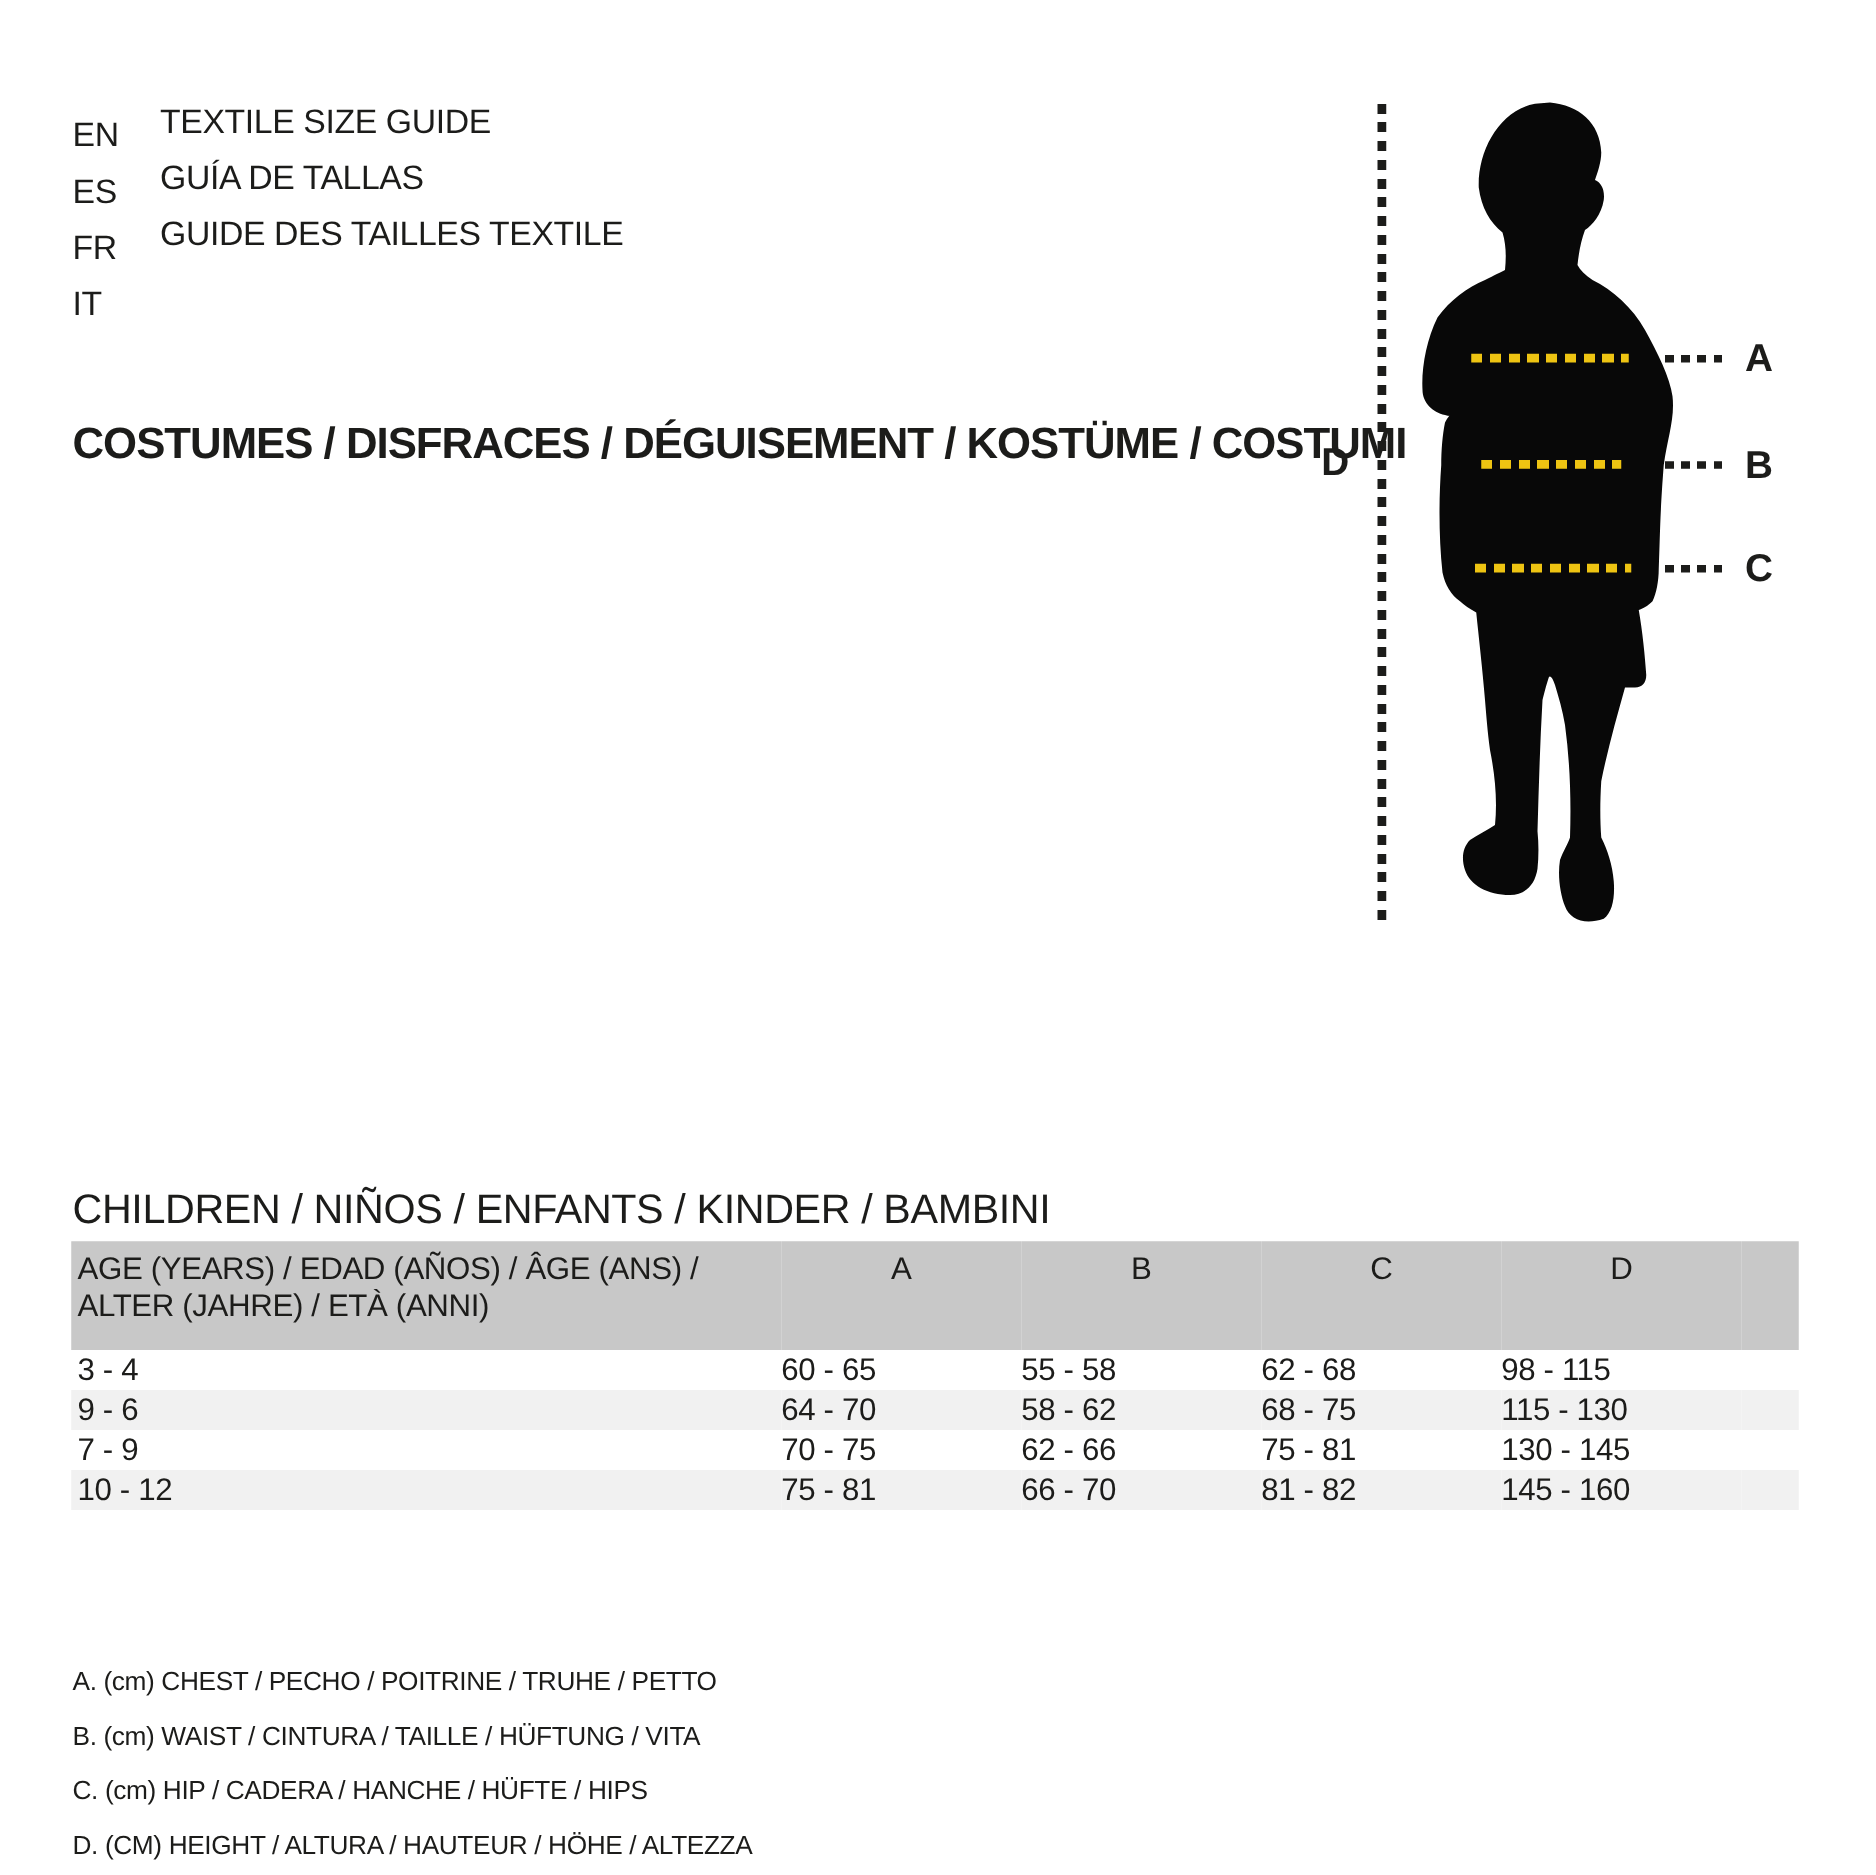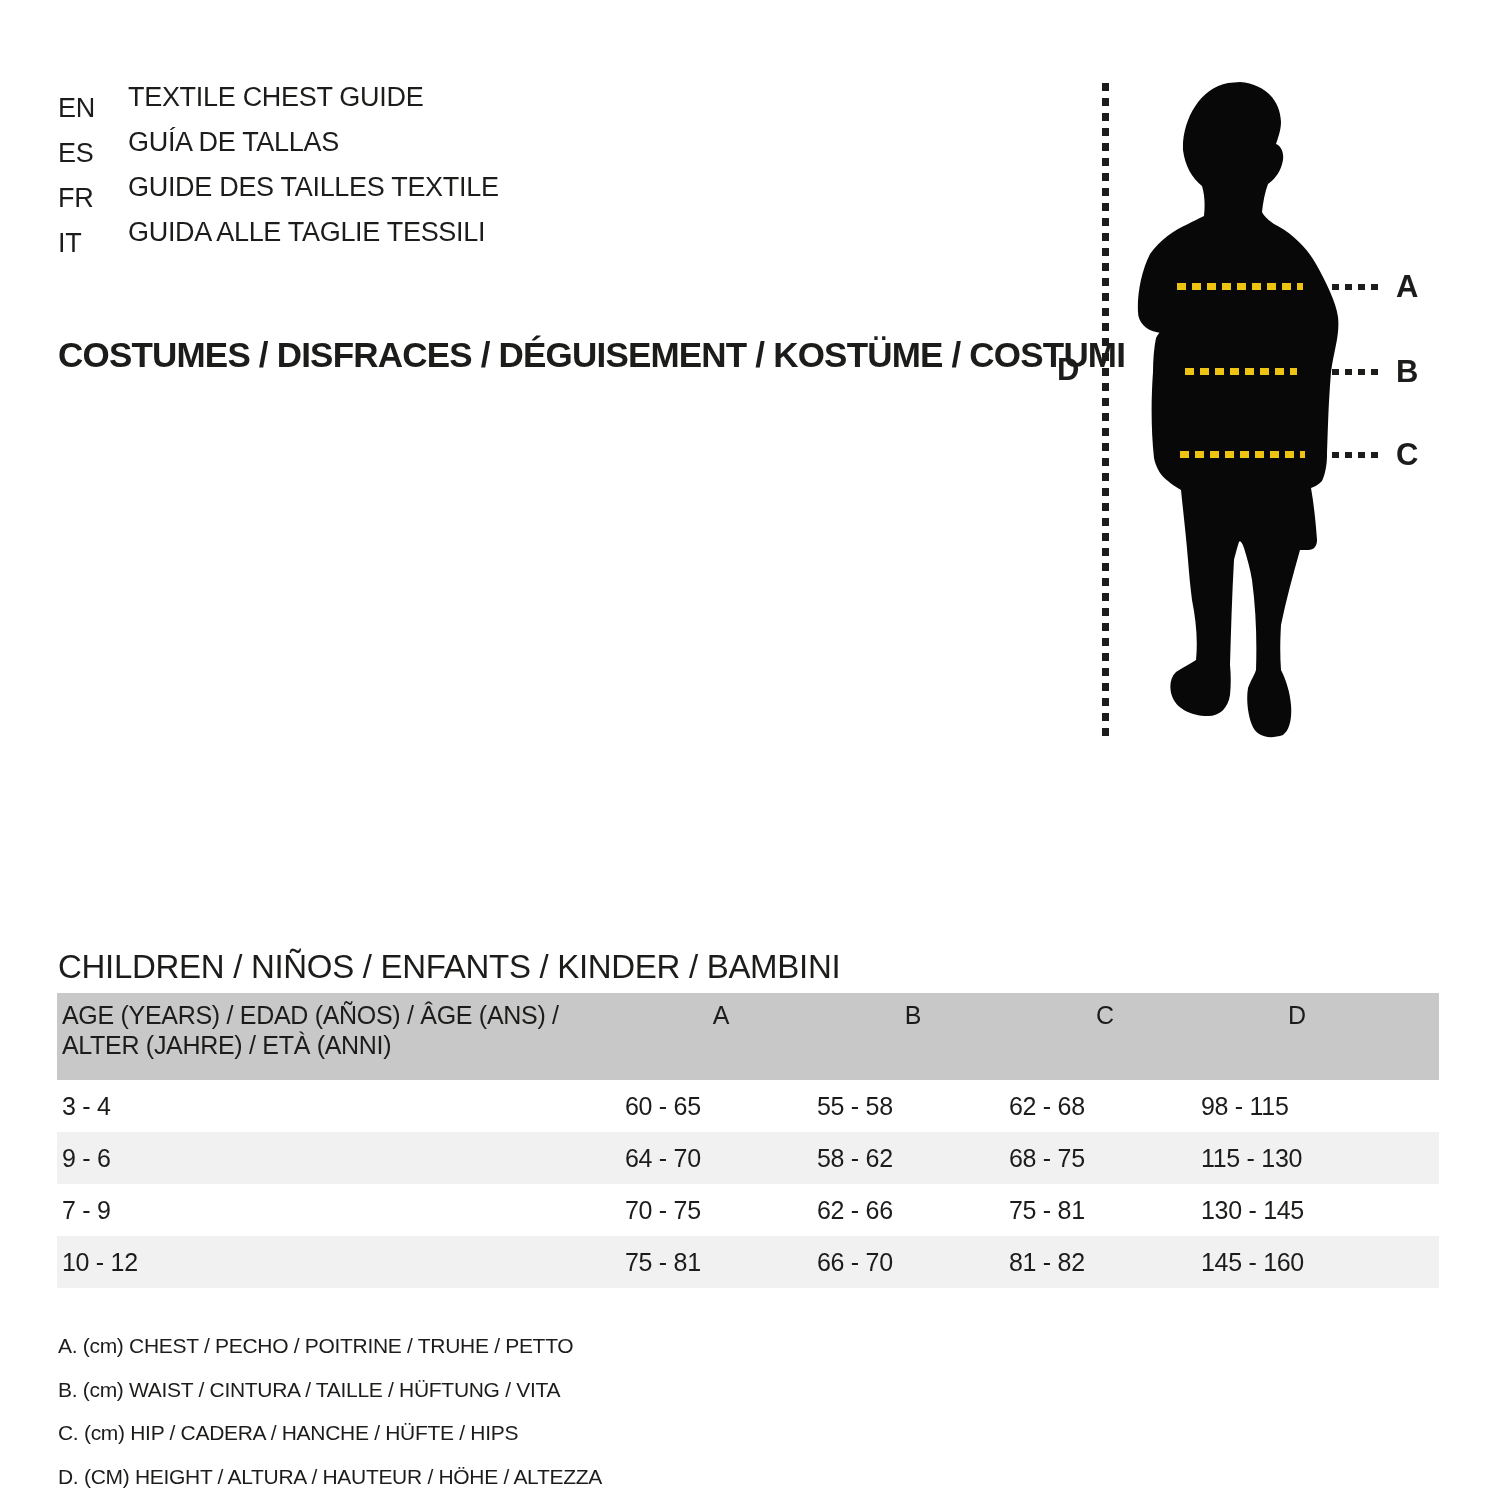--- a/index.html
+++ b/index.html
@@ -41,48 +41,47 @@
   .al-a{top:270px;} .al-b{top:355px;} .al-c{top:438px;}
   
   .section-title{position:absolute;left:58px;top:948px;margin:0;font-size:33px;font-weight:normal;
     white-space:nowrap;}
   table.size-table{position:absolute;left:57px;top:993px;border-collapse:collapse;table-layout:fixed;
     font-size:25px;}
   table.size-table th,table.size-table td{padding:0;font-weight:normal;}
   table.size-table thead tr{height:87px;background:var(--table-header-bg);}
   table.size-table thead th{vertical-align:top;padding-top:7px;line-height:30px;text-align:center;}
   table.size-table thead th.age-head{text-align:left;padding-left:5px;}
-  table.size-table tbody tr{height:52px;}
+  table.size-table tbody tr{height:32px;}
   table.size-table tbody tr:nth-child(even){background:var(--table-alt-row-bg);}
   table.size-table tbody td{text-align:left;}
   table.size-table tbody td:first-child{text-align:left;padding-left:5px;}
   
   .legend{position:absolute;left:58px;top:1324px;font-size:21px;line-height:43.5px;}
 </style>
 </head>
 <body>
 
 <div class="canvas">
 
   <ul class="lang-list">
     <li>
       <span class="lang-code">EN</span>
-      <span class="lang-label">TEXTILE CHEST GUIDE</span>
+      <span class="lang-label">TEXTILE SIZE GUIDE</span>
     </li>
     <li>
       <span class="lang-code">ES</span>
       <span class="lang-label">GUÍA DE TALLAS</span>
     </li>
     <li>
       <span class="lang-code">FR</span>
       <span class="lang-label">GUIDE DES TAILLES TEXTILE</span>
     </li>
     <li>
       <span class="lang-code">IT</span>
-      <span class="lang-label">GUIDA ALLE TAGLIE TESSILI</span>
     </li>
   </ul>
 
   <h1 class="costumes">COSTUMES / DISFRACES / DÉGUISEMENT / KOSTÜME / COSTUMI</h1>
 
   <div class="v-dotted"></div>
   <div class="d-label">D</div>
 
   <svg class="silhouette" viewBox="0 0 250 665" xmlns="http://www.w3.org/2000/svg">
     <path fill="var(--silhouette)" d="

